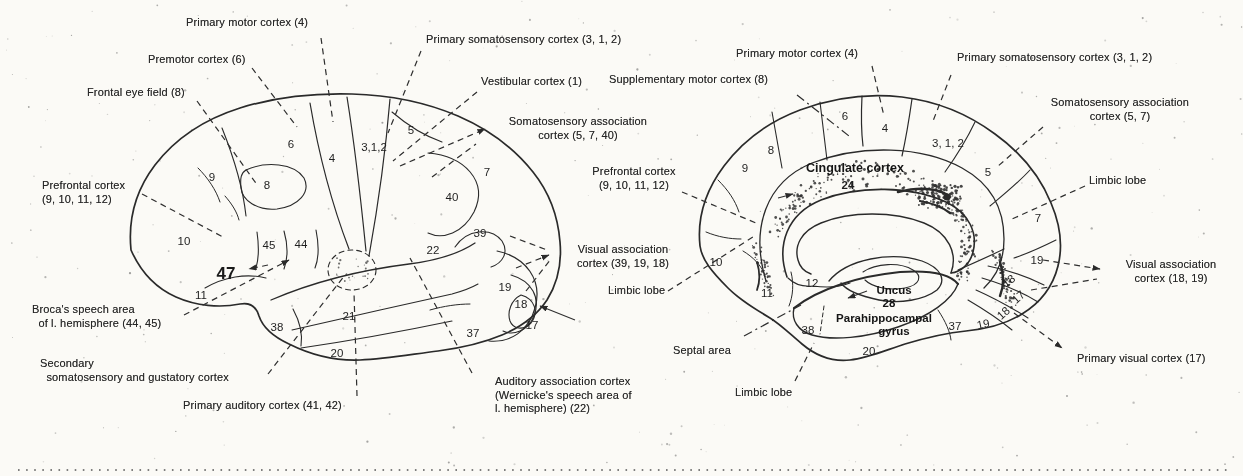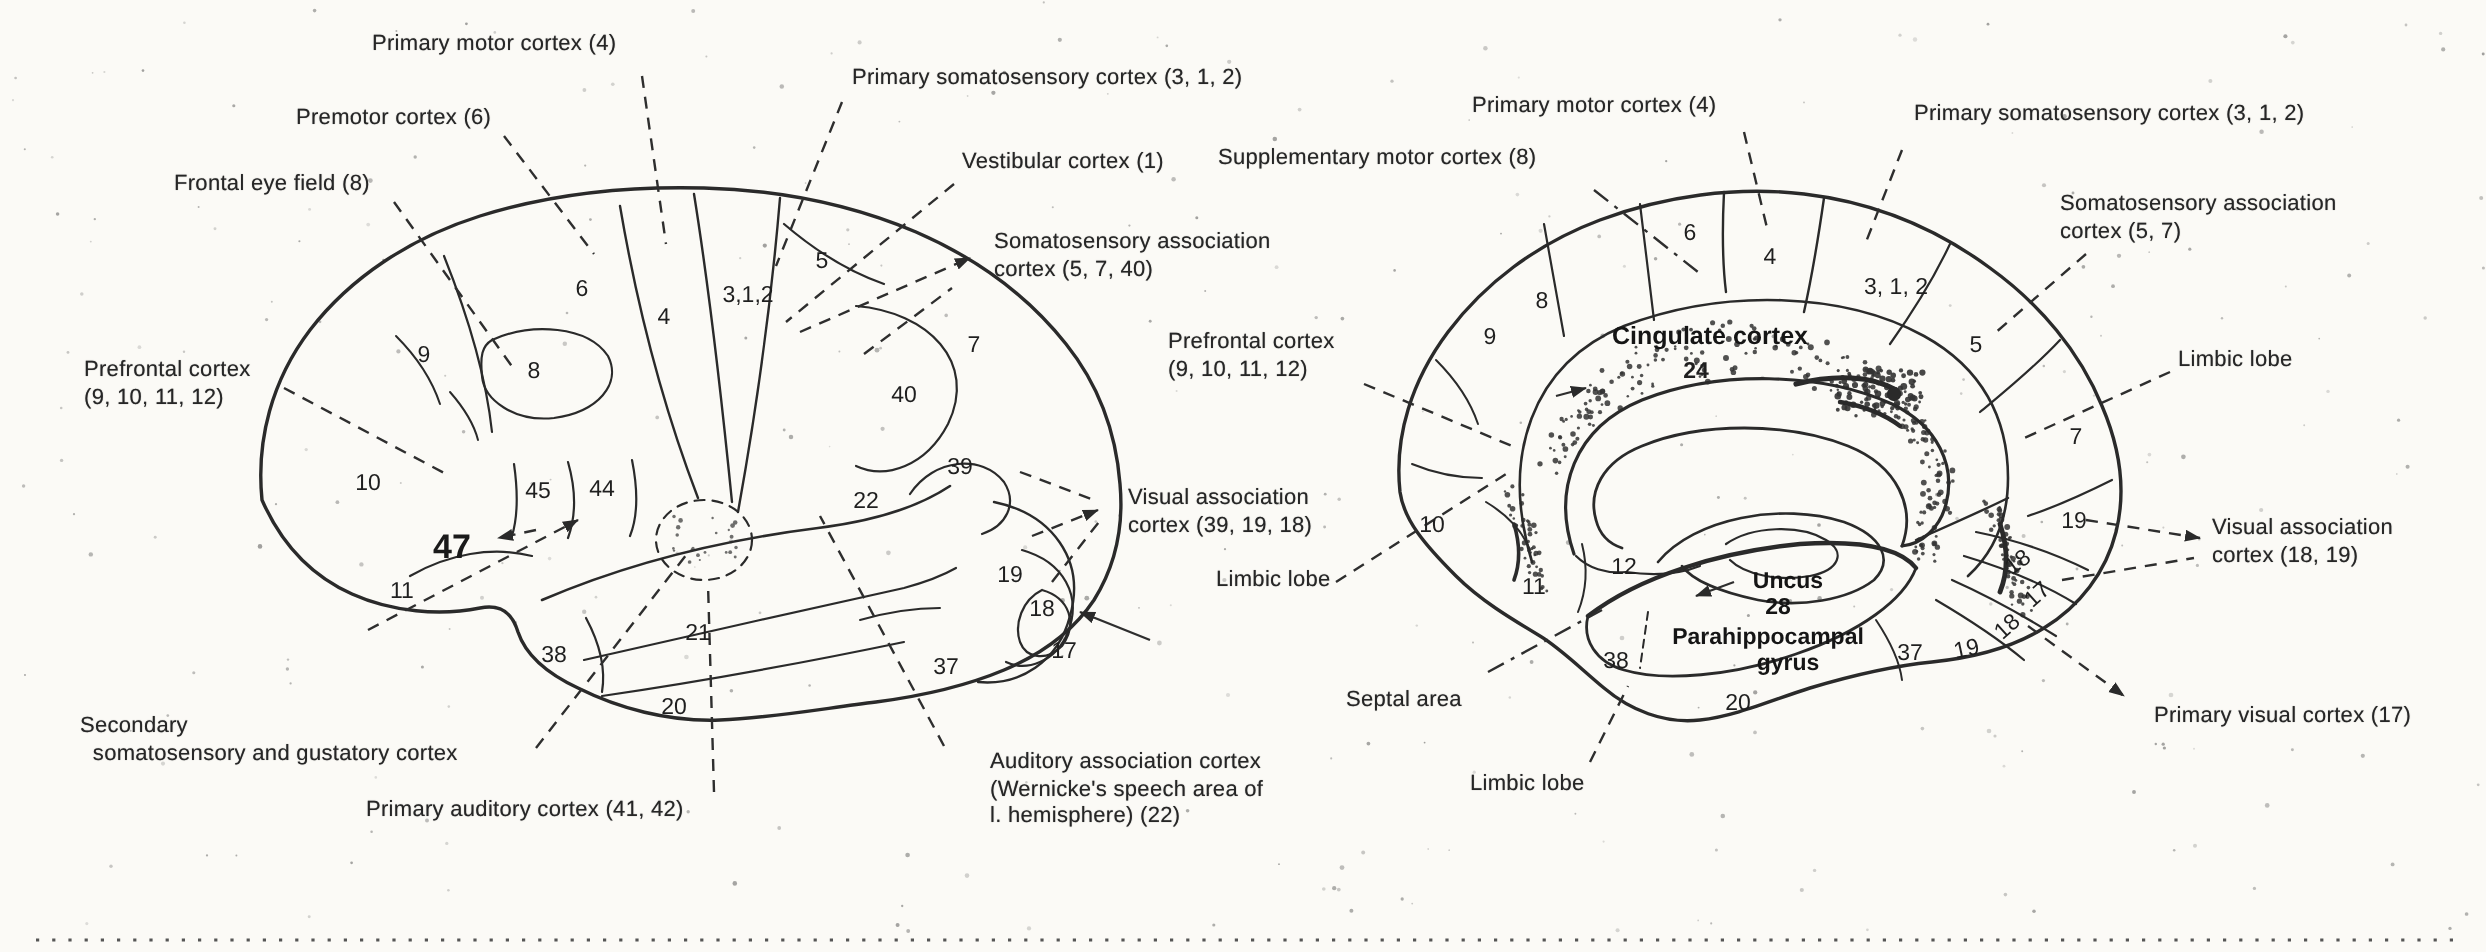--- a/index.html
+++ b/index.html
@@ -2,21 +2,21 @@
 <html><head>
 <meta charset="utf-8">
 <style>
   html,body{margin:0;padding:0;background:#e8e8e6;}
   .figure{position:relative;width:1243px;height:476px;background:#fbfaf6;overflow:hidden;
           font-family:"Liberation Sans", sans-serif;}
   .figure svg{position:absolute;left:0;top:0;}
   .callout{position:absolute;font-size:11px;line-height:13.5px;color:#262626;
            white-space:pre-wrap;letter-spacing:.15px;
            text-shadow:0 0 .5px rgba(40,40,40,.55);}
-  .callout.center{text-align:left;}
+  .callout.center{text-align:center;}
   .num{font-size:11.5px;fill:#1f1f1f;font-family:"Liberation Sans",sans-serif;}
   .num-big{font-size:17px;font-weight:bold;fill:#1a1a1a;}
   .num-bold{font-weight:bold;}
   .inner-label{font-size:11.5px;font-weight:bold;fill:#151515;font-family:"Liberation Sans",sans-serif;}
   .inner-title{font-size:12.5px;font-weight:bold;fill:#151515;font-family:"Liberation Sans",sans-serif;}
   .ink{stroke:#2a2a2a;fill:none;stroke-linecap:round;stroke-linejoin:round;}
   .leader{stroke:#2e2e2e;fill:none;stroke-width:1.2;stroke-dasharray:6 4.5;}
   .leader-dot{stroke-dasharray:9 4 2 4;}
   .leader-solid{stroke-dasharray:none;stroke-width:1.1;}
 </style>
@@ -945,20 +945,22 @@
   <text class="inner-label" text-anchor="middle" x="894" y="335">gyrus</text>
 
   <path stroke="#555" stroke-width="1.4" stroke-dasharray="1.6 6.5" fill="none" d="M18,470 L1232,470"></path>
 </svg>
 
 <div class="callout" style="left:186px;top:16px;">Primary motor cortex (4)</div>
 <div class="callout" style="left:148px;top:53px;">Premotor cortex (6)</div>
 <div class="callout" style="left:87px;top:86px;">Frontal eye field (8)</div>
 <div class="callout" style="left:42px;top:179px;">Prefrontal cortex
 (9, 10, 11, 12)</div>
+<div class="callout" style="left:32px;top:303px;">Broca's speech area
+  of l. hemisphere (44, 45)</div>
 <div class="callout" style="left:40px;top:357px;">Secondary
   somatosensory and gustatory cortex</div>
 <div class="callout" style="left:183px;top:399px;">Primary auditory cortex (41, 42)</div>
 <div class="callout" style="left:426px;top:33px;">Primary somatosensory cortex (3, 1, 2)</div>
 <div class="callout" style="left:481px;top:75px;">Vestibular cortex (1)</div>
 <div class="callout center" style="left:497px;top:115px;width:162px;">Somatosensory association
 cortex (5, 7, 40)</div>
 <div class="callout center" style="left:564px;top:243px;width:118px;">Visual association
 cortex (39, 19, 18)</div>
 <div class="callout" style="left:495px;top:375px;">Auditory association cortex

